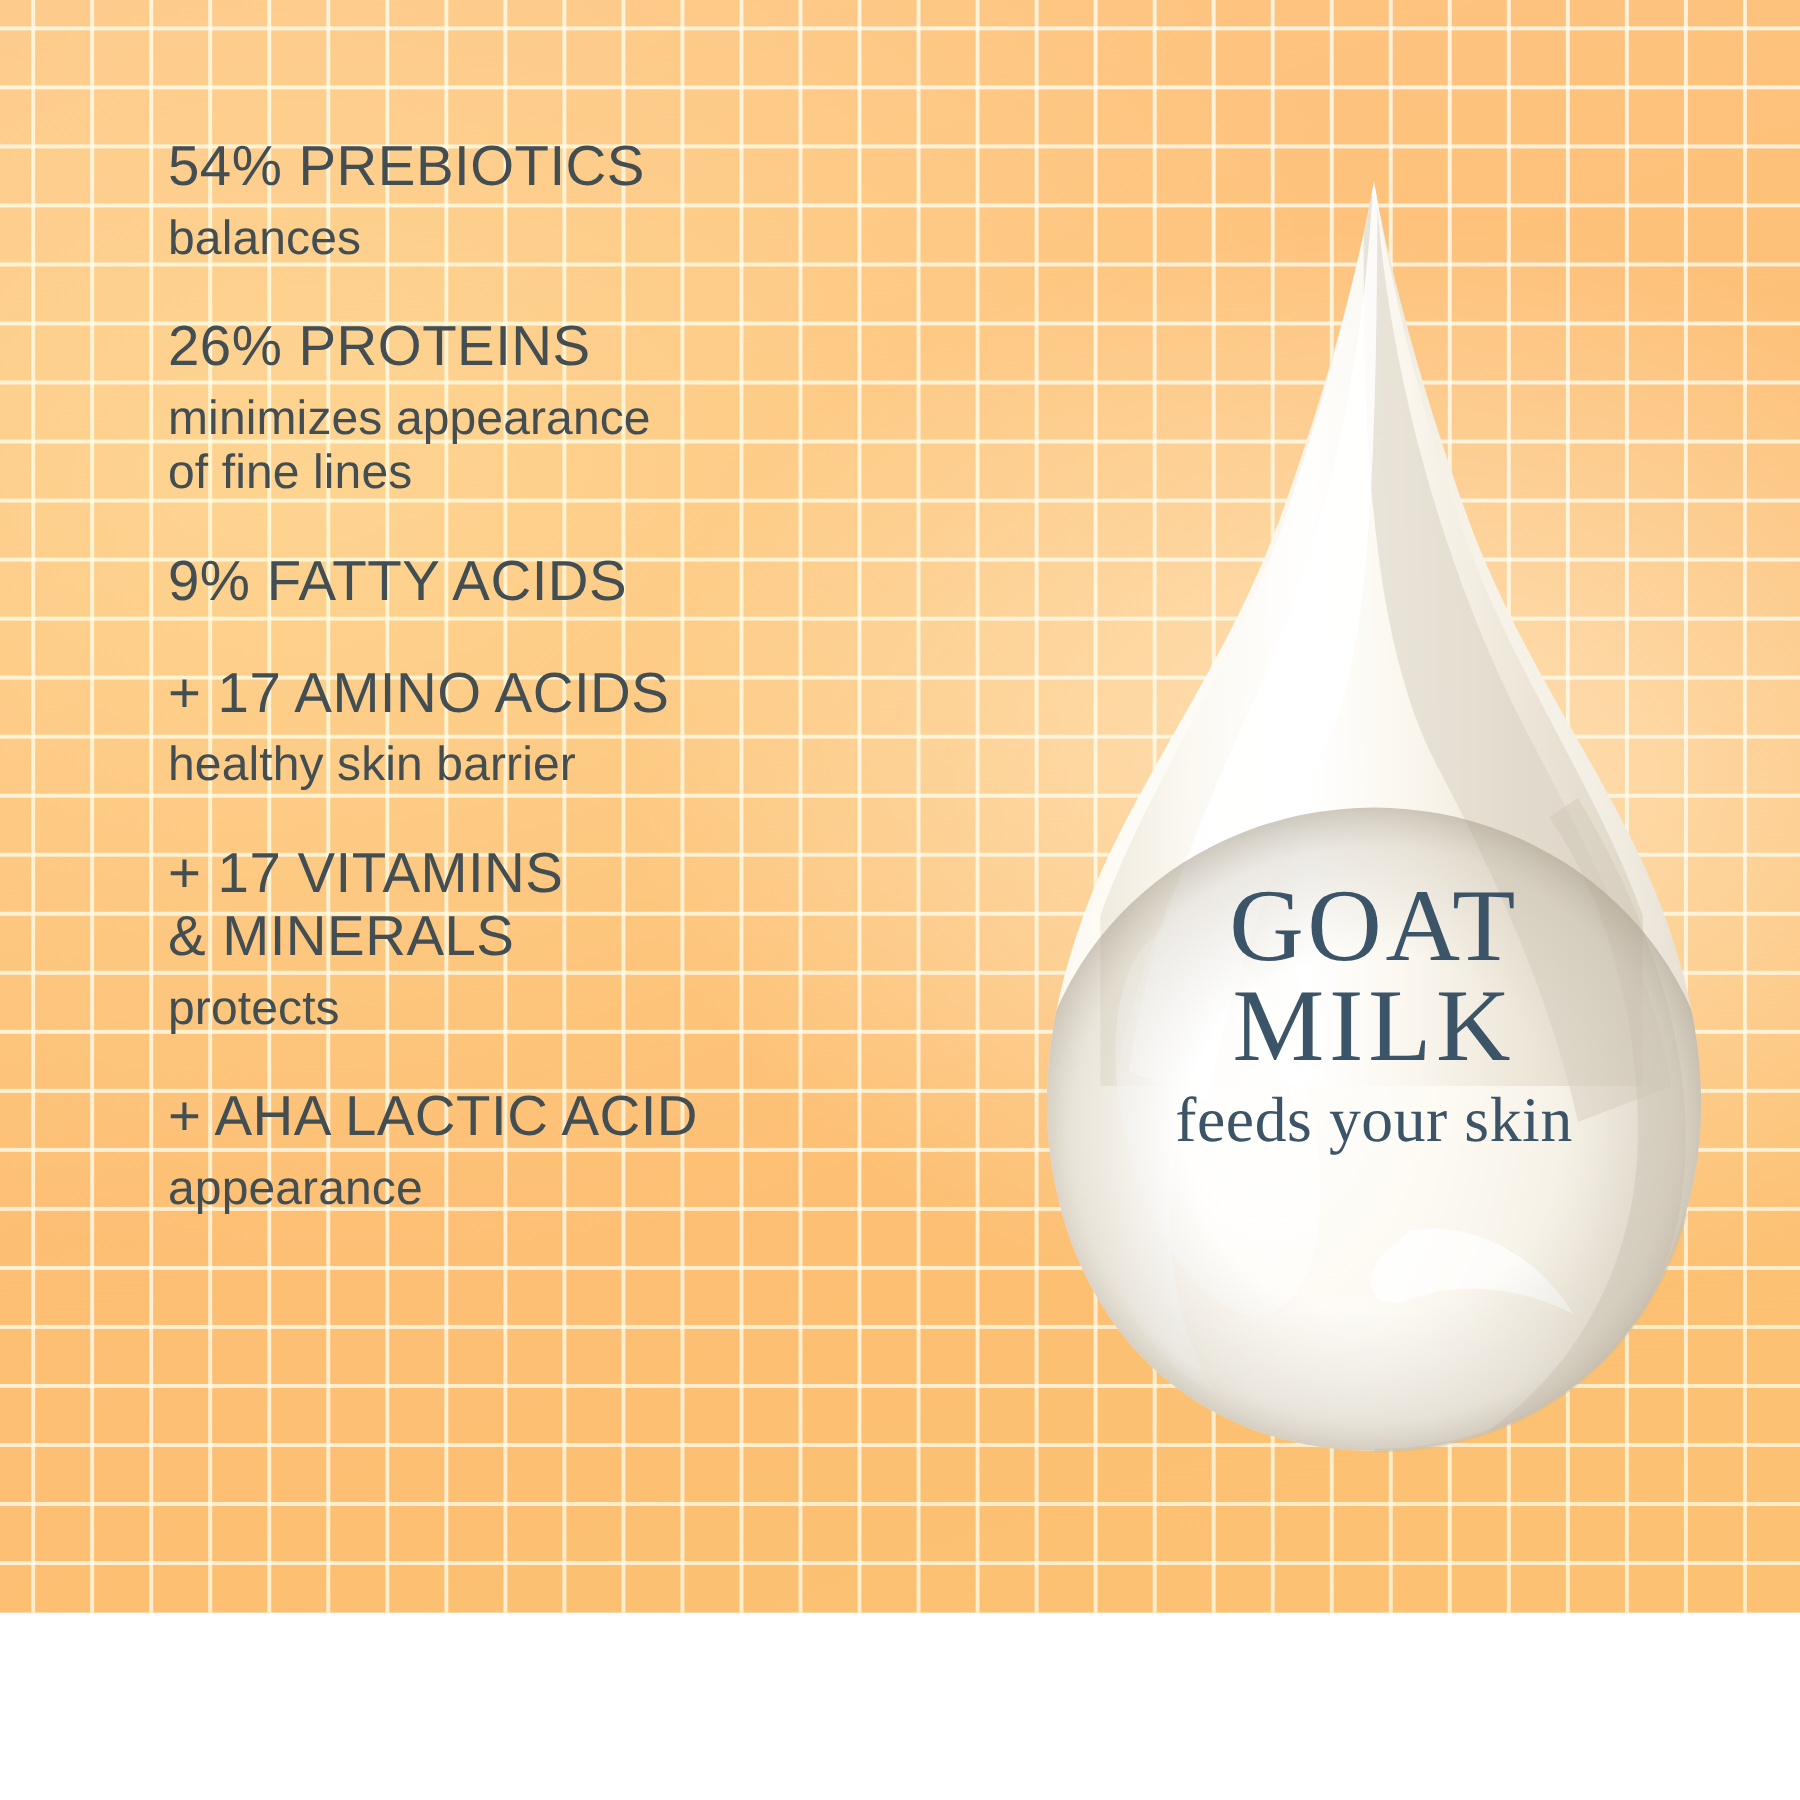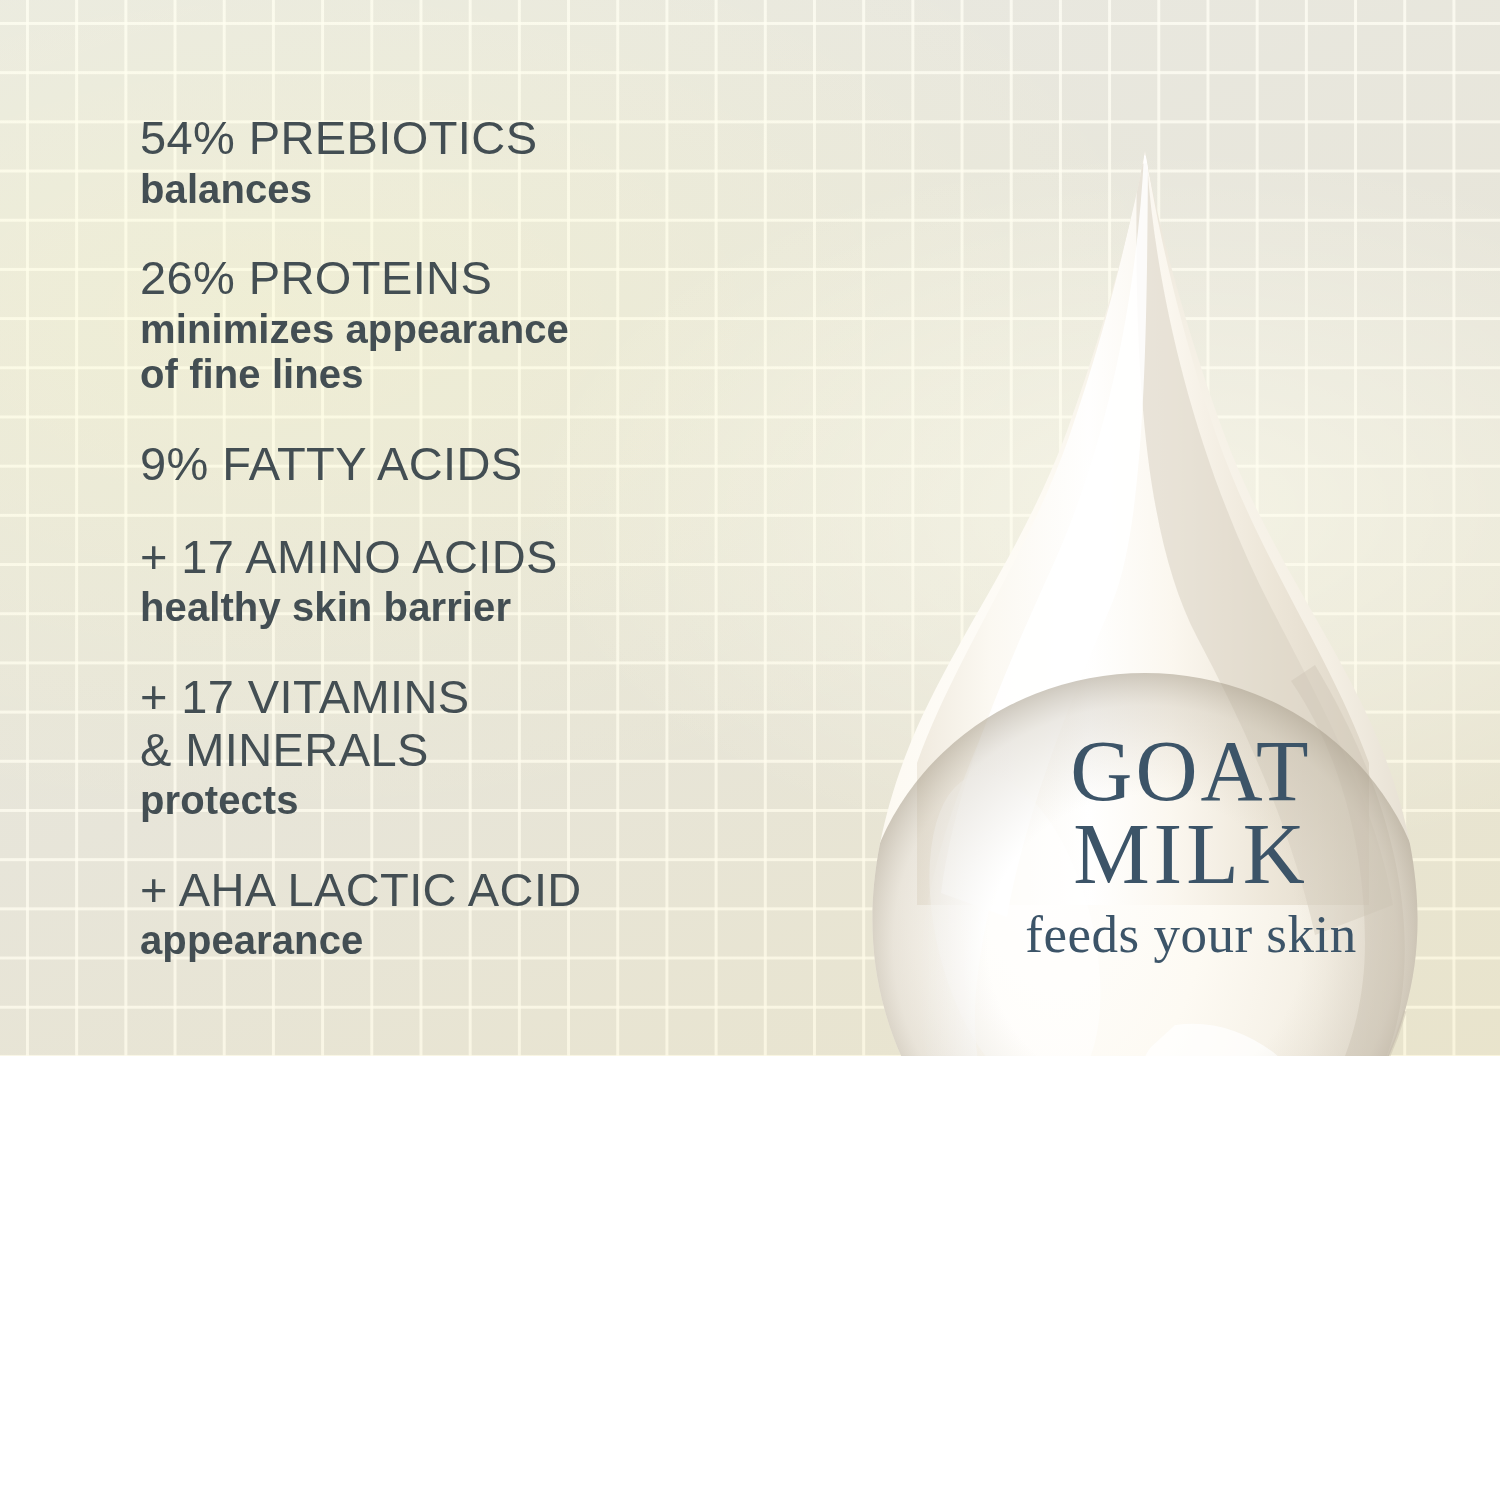--- a/index.html
+++ b/index.html
@@ -4,23 +4,23 @@
 <style>
   html, body {
     margin: 0;
     padding: 0;
     background: #ffffff;
   }
 
   #canvas {
     position: relative;
     width: 1500px;
-    height: 1056px;
+    height: 1344px;
     overflow: hidden;
-    background-color: #e5e5e5;
+    background-color: #fdba74;
     font-family: "Liberation Sans", sans-serif;
   }
 
   
   #grid-bg {
     position: absolute;
     inset: 0;
     background-image:
       linear-gradient(to right,  rgba(255,255,255,0.78) 0px, rgba(255,255,255,0.78) 3px, rgba(255,255,255,0) 3px),
       linear-gradient(to bottom, rgba(255,255,255,0.78) 0px, rgba(255,255,255,0.78) 3px, rgba(255,255,255,0) 3px);
@@ -55,39 +55,39 @@
     line-height: 1.12;
     font-weight: 400;
     letter-spacing: 0.4px;
     white-space: pre-line;
     margin: 0;
   }
   .fact-sub {
     color: #434e53;
     font-size: 40px;
     line-height: 1.14;
-    font-weight: 700;
+    font-weight: 400;
     letter-spacing: 0.1px;
     white-space: pre-line;
-    margin: 2px 0 0 0;
+    margin: 12px 0 0 0;
   }
 
   
   #droplet-wrap {
     position: absolute;
     left: 845px;
     top: 145px;
     width: 600px;
     height: 1070px;
   }
   #droplet-svg { display: block; width: 100%; height: 100%; overflow: visible; }
 
   #droplet-text {
     position: absolute;
-    left: 891px;
+    left: 845px;
     top: 730px;
     width: 600px;
     text-align: center;
     pointer-events: none;
   }
   .brand-line {
     color: #3c5468;
     font-family: "Liberation Serif", serif;
     font-size: 86px;
     line-height: 0.97;

